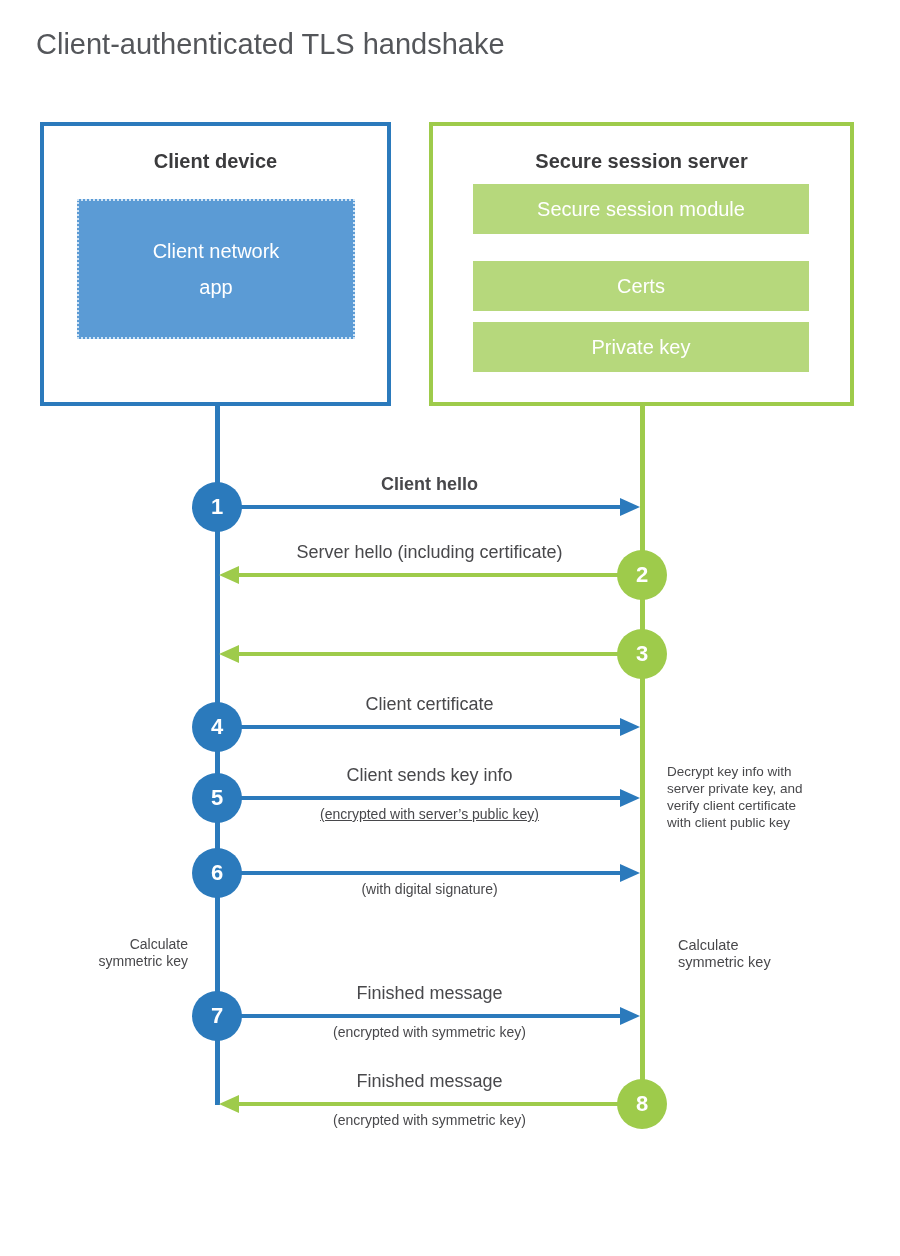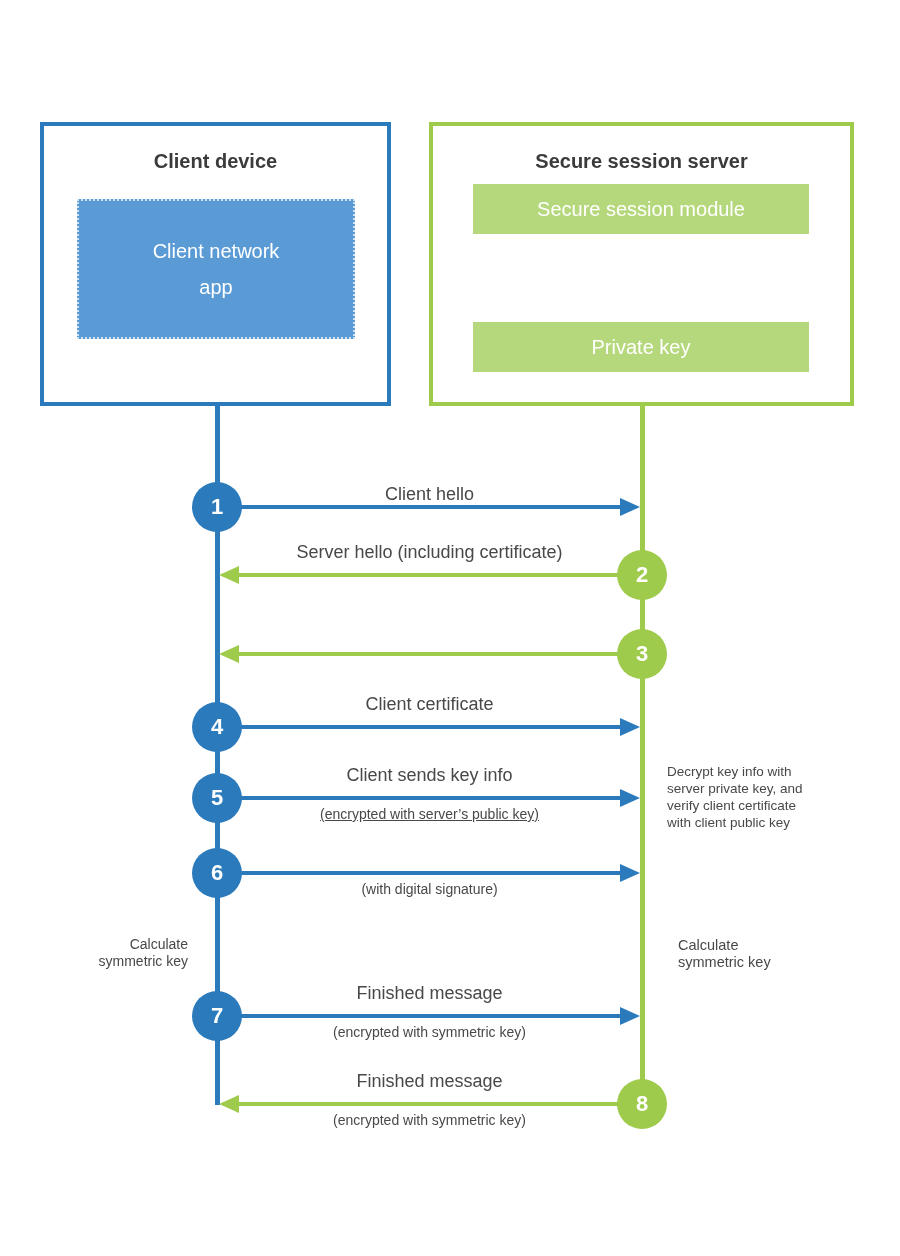--- a/index.html
+++ b/index.html
@@ -53,46 +53,48 @@
   .arrow.left{left:219px;}
   .arrow.left .line{left:16px;right:0;background:var(--green);}
   .arrow.left .head{left:0;border-right:20px solid var(--green);}
   .a1{top:498px;} .a2{top:566px;} .a3{top:645px;} .a4{top:718px;}
   .a5{top:789px;} .a6{top:864px;} .a7{top:1007px;} .a8{top:1095px;}
 
   
   .lbl{position:absolute;left:217px;width:425px;text-align:center;color:var(--ink);}
   .lbl.main{font-size:18px;}
   .lbl.sub{font-size:14px;}
-  .l1{top:484px;} .l2{top:542px;} .l3{top:621px;} .l4{top:694px;}
+  .l1{top:474px;font-weight:bold;} .l2{top:542px;} .l3{top:621px;} .l4{top:694px;}
   .l5{top:765px;} .l6{top:840px;} .l7{top:983px;} .l8{top:1071px;}
   .s5{top:806px;text-decoration:underline;} .s6{top:881px;} .s7{top:1024px;} .s8{top:1112px;}
 
   
   .note{position:absolute;color:var(--ink);white-space:pre-line;}
   .note-decrypt{left:667px;top:763px;width:175px;font-size:13.5px;line-height:17px;text-align:left;}
   .note-calc-client{left:40px;top:936px;width:148px;font-size:14px;line-height:16.5px;text-align:right;}
   .note-calc-server{left:678px;top:937px;width:140px;font-size:14.5px;line-height:17px;text-align:left;}
 </style>
 </head>
 <body>
 
 <div id="canvas">
 
+  <div class="page-title">Client-authenticated TLS handshake</div>
 
   <div class="actor-box client-box">
     <div class="actor-title">Client device</div>
   </div>
   <div class="app-box">Client network
 app</div>
 
   <div class="actor-box server-box">
     <div class="actor-title">Secure session server</div>
   </div>
   <div class="module-bar bar-0">Secure session module</div>
+  <div class="module-bar bar-1">Certs</div>
   <div class="module-bar bar-2">Private key</div>
 
   <div class="lifeline blue"></div>
   <div class="lifeline green"></div>
 
   <div class="circle blue c1">1</div>
   <div class="arrow right a1">
       <div class="line"></div>
       <div class="head"></div>
     </div>

